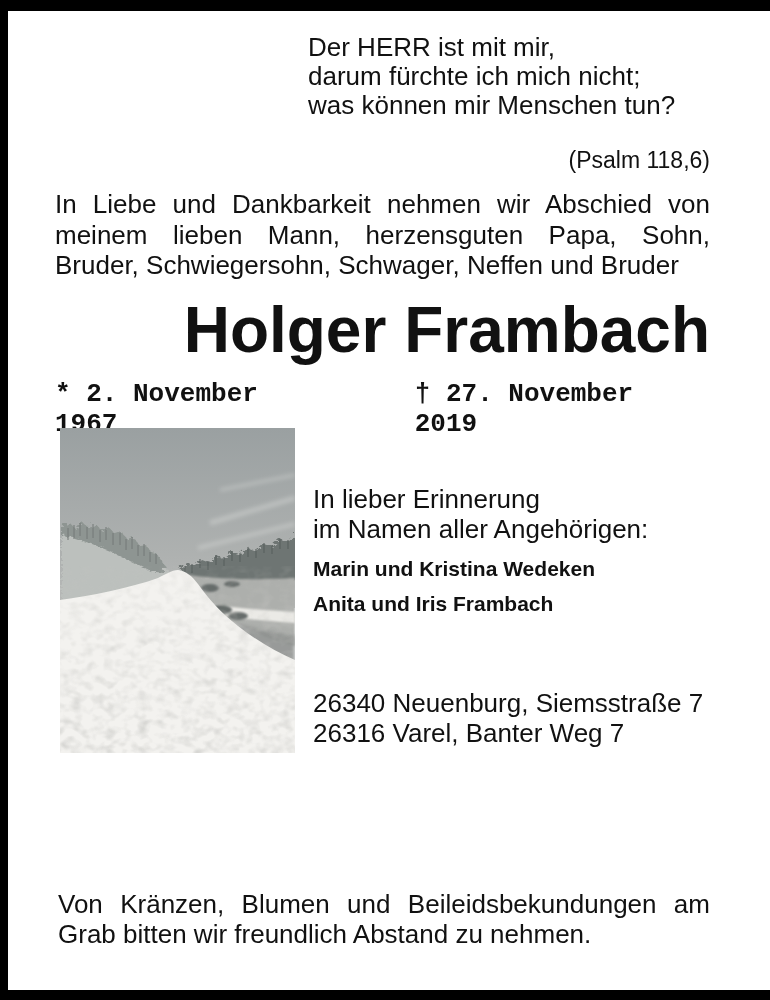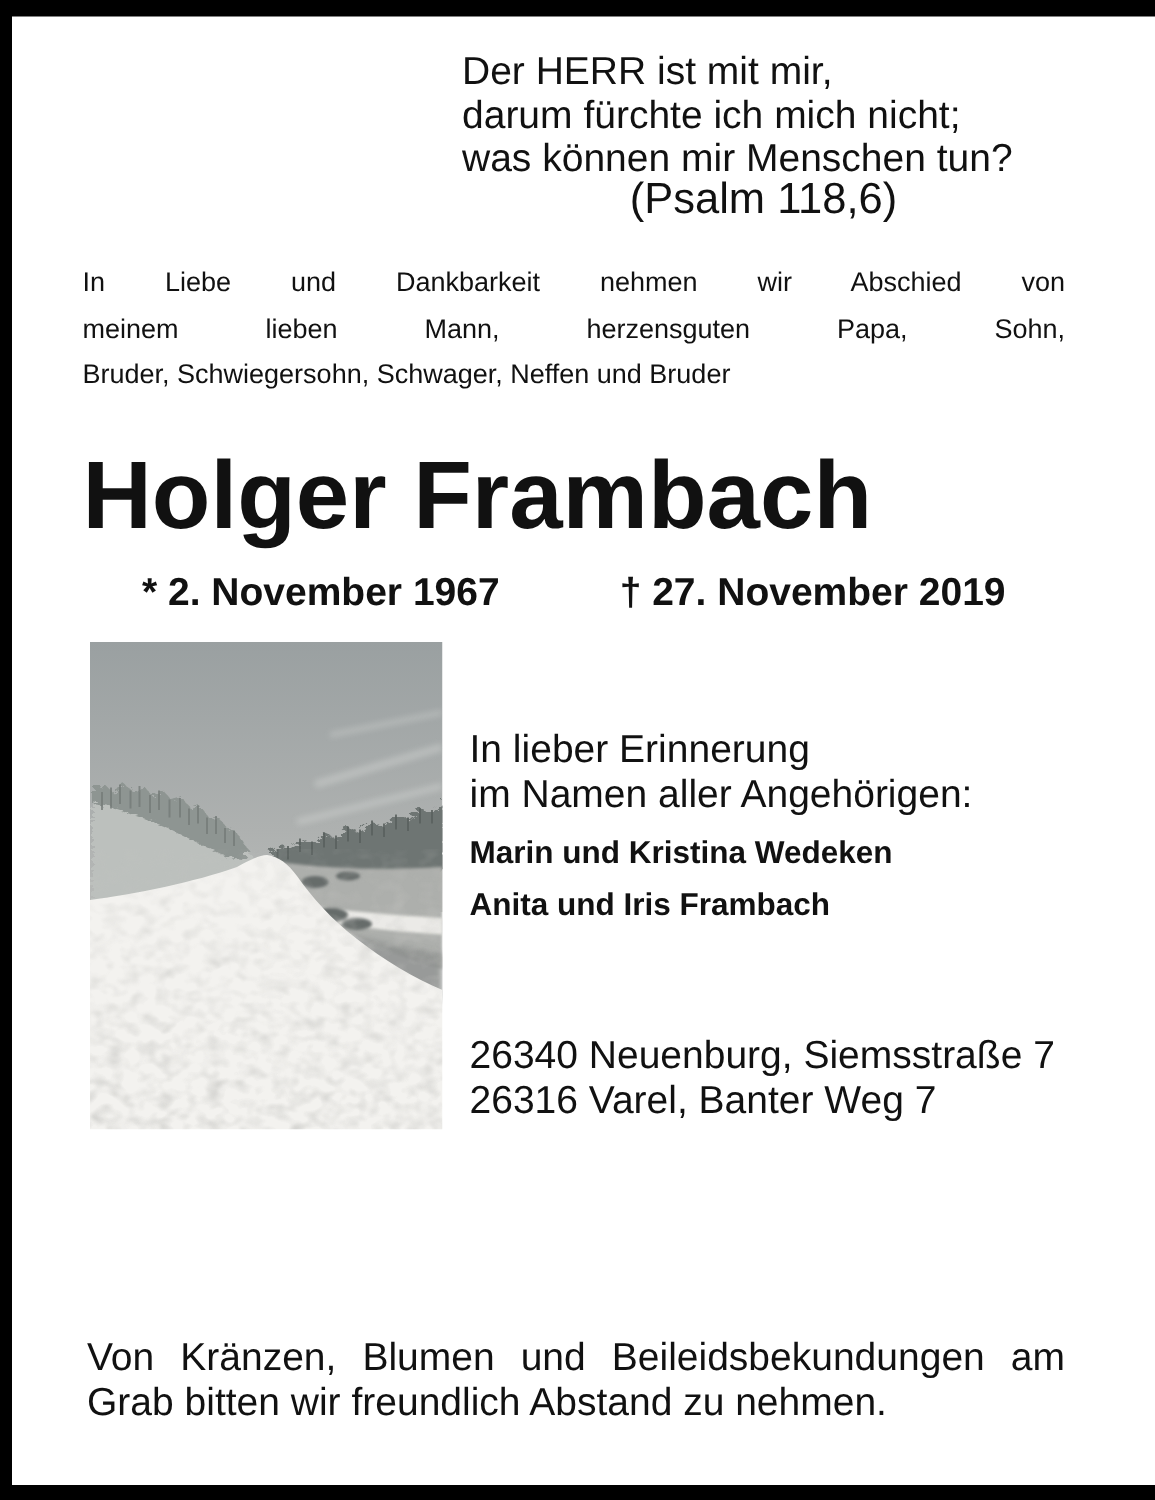--- a/index.html
+++ b/index.html
@@ -9,27 +9,27 @@
     font-family:"Liberation Sans","DejaVu Sans",sans-serif;
     color:#111;
   }
   .paper{
     position:absolute;left:8px;top:11px;width:745px;height:979px;
     background:#fff;overflow:hidden;padding-left:45px;
   }
   .abs{position:absolute;}
   
   .psalm{left:300px;top:22px;width:402px;font-size:26px;line-height:29px;}
-  .psalm-ref{margin-top:0;font-size:29px;line-height:26px;text-align:center;}
+  .psalm-ref{margin-top:27px;font-size:23px;line-height:26px;text-align:right;}
   
-  .intro{left:47px;top:162px;width:655px;font-size:18px;line-height:30.5px;}
+  .intro{left:47px;top:178px;width:655px;font-size:26px;line-height:30.5px;}
   .just{text-align:justify;text-align-last:justify;}
   
-  .name{left:47px;top:283px;width:655px;text-align:left;font-size:64px;line-height:72px;font-weight:bold;white-space:nowrap;}
-  .dates{left:47px;top:368px;width:655px;display:flex;justify-content:center;gap:80px;font-size:26px;line-height:30px;font-weight:bold;}
+  .name{left:47px;top:283px;width:655px;text-align:right;font-size:64px;line-height:72px;font-weight:bold;white-space:nowrap;}
+  .dates{left:47px;top:368px;width:655px;display:flex;justify-content:center;gap:80px;font-size:26px;line-height:30px;font-weight:bold;font-family:Liberation Mono, monospace;}
   
   .photo{left:52px;top:417px;width:235px;height:325px;}
   
   .mourning-intro{left:305px;top:473px;width:400px;font-size:26px;line-height:30px;}
   .mourning-names{left:305px;top:540px;width:400px;font-size:21px;line-height:35px;font-weight:bold;}
   .addresses{left:305px;top:677px;width:400px;font-size:26px;line-height:30px;}
   
   .service{left:50px;top:773px;width:652px;font-size:26px;line-height:30px;}
   .condolence{left:50px;top:878px;width:652px;font-size:26px;line-height:30px;}
 </style>

